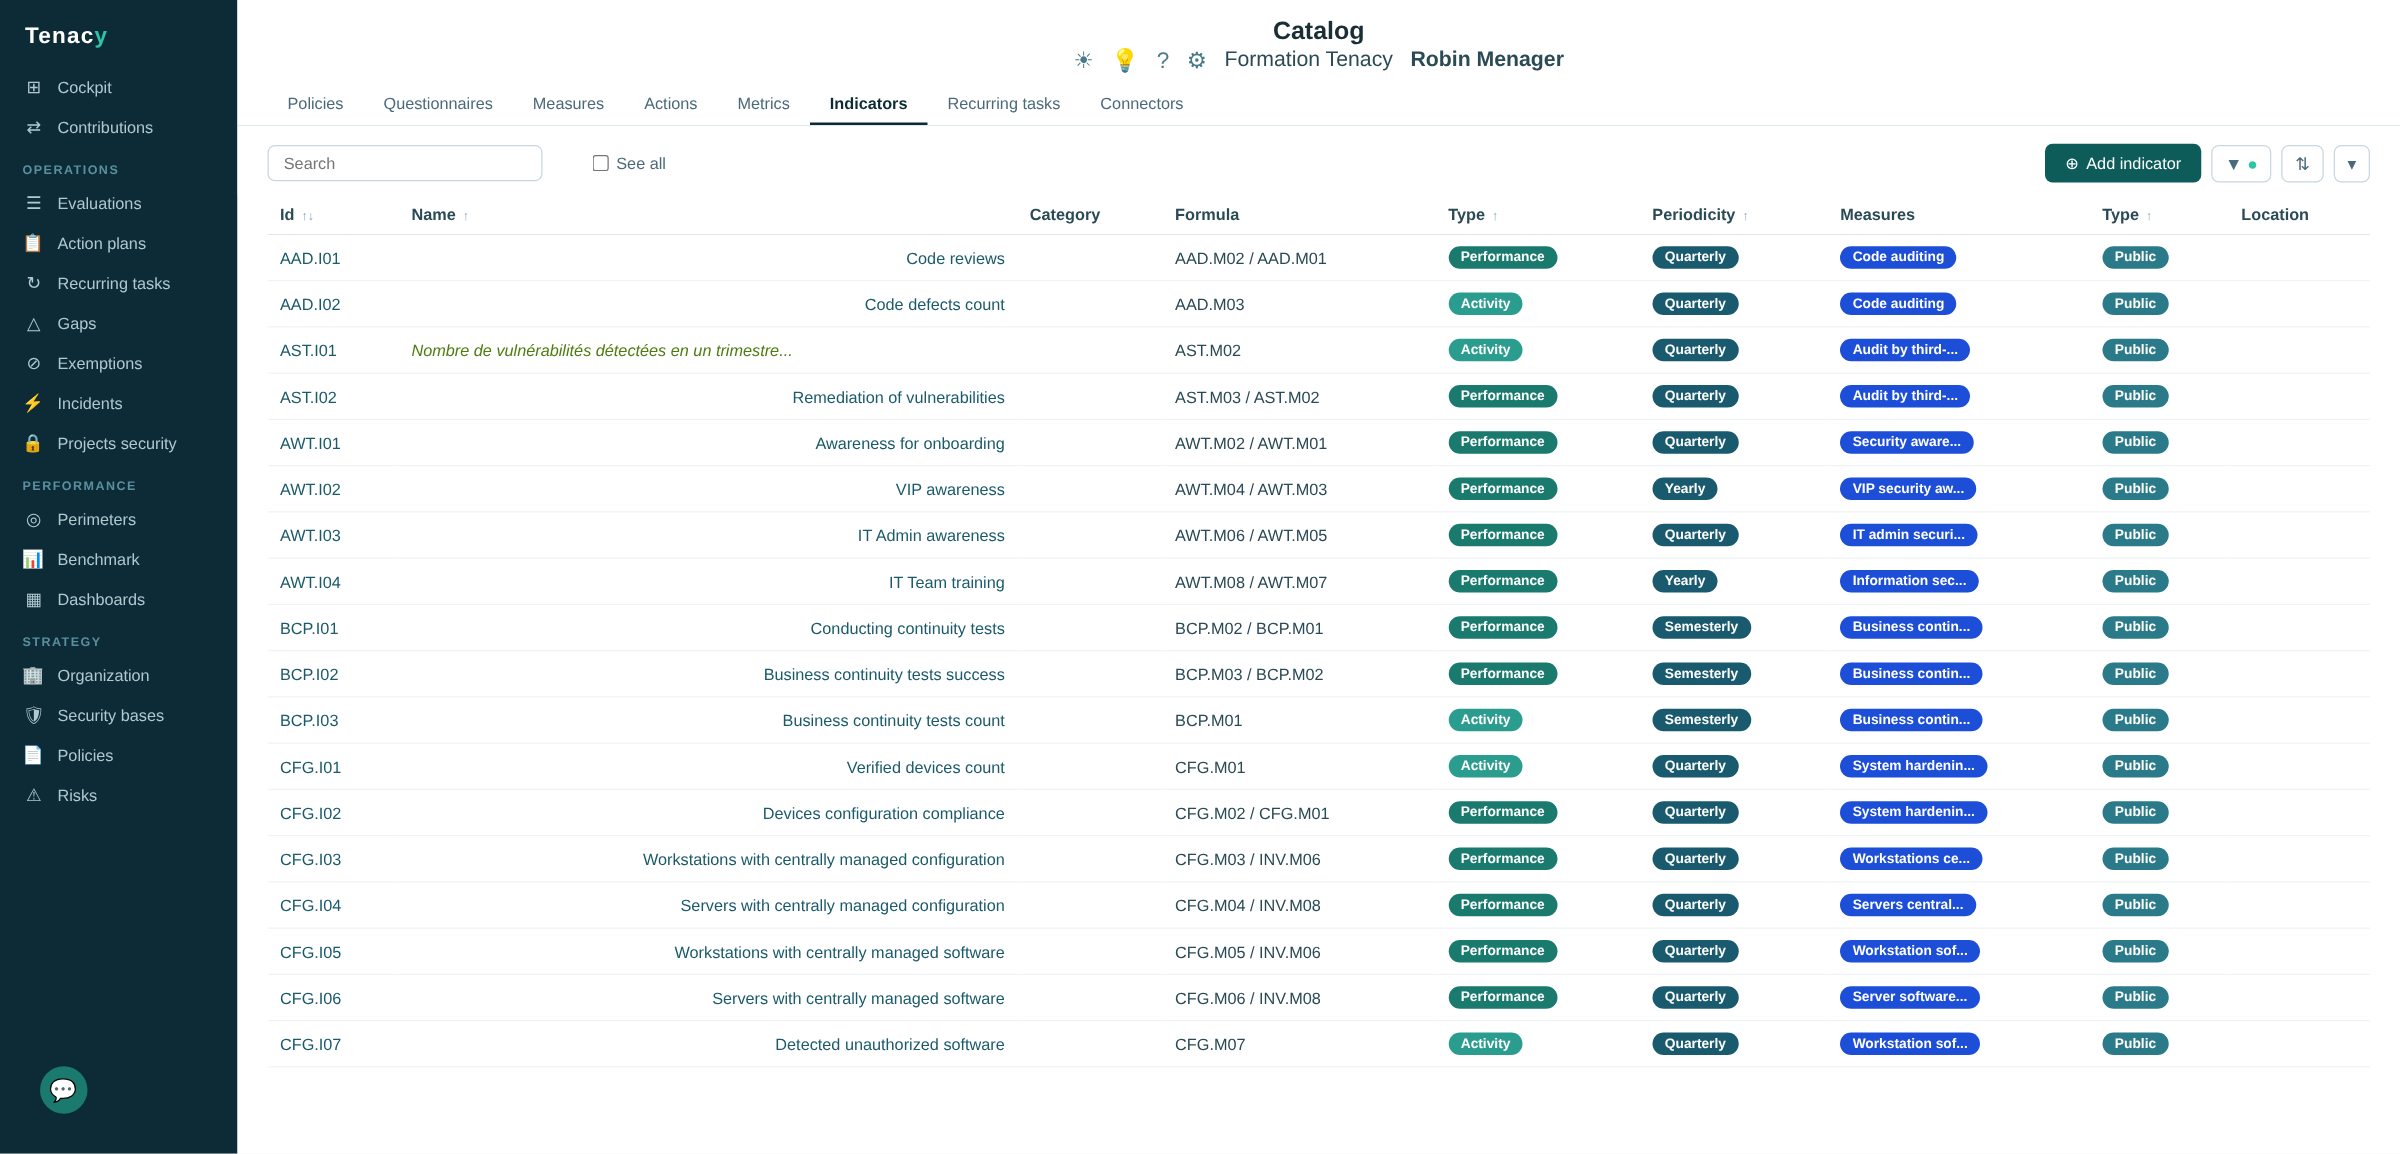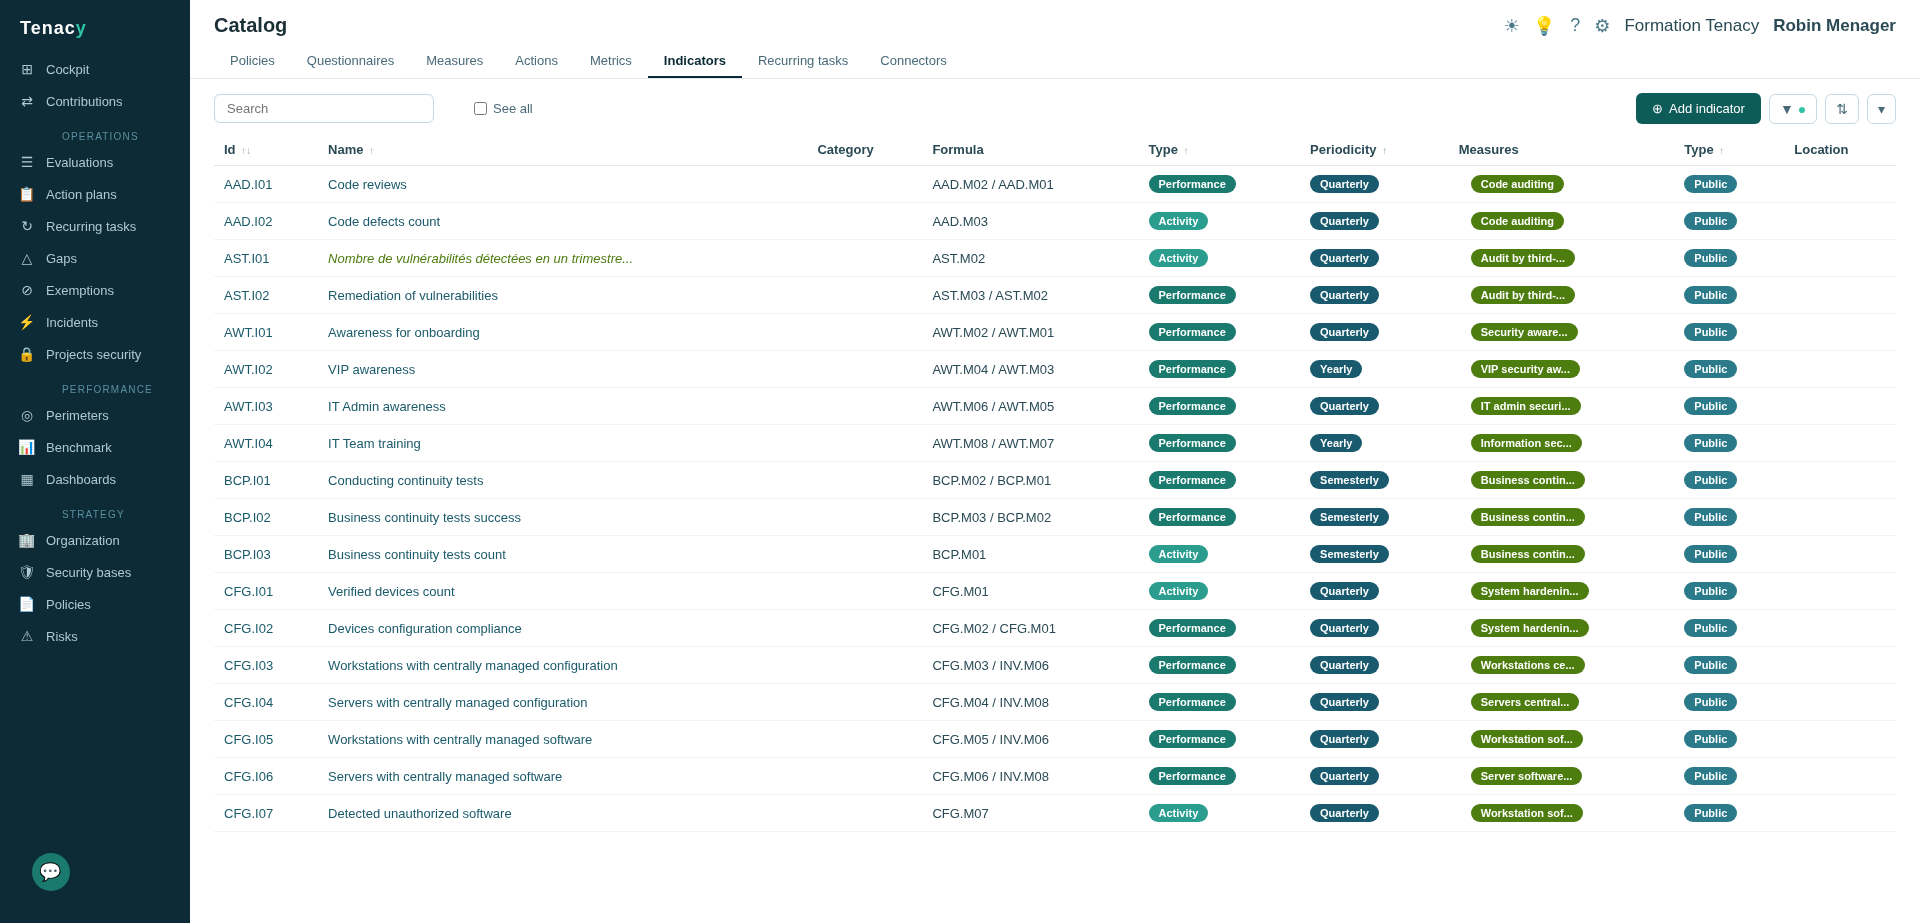--- a/index.html
+++ b/index.html
@@ -30,25 +30,24 @@
       cursor: pointer;
       color: #b0c8d0;
       font-size: 13px;
       border-radius: 0;
       transition: background 0.15s;
     }
     .sidebar-nav-item .icon { font-size: 14px; width: 18px; text-align: center; }
     .sidebar-section-label {
       padding: 14px 18px 4px;
       font-size: 10px;
-      font-weight: 400;
+      font-weight: 700;
       color: #5a8fa0;
       letter-spacing: 1.2px;
       text-transform: uppercase;
-      margin-left: 44px;
     }
     .sidebar-chat-btn {
       margin: auto 16px 16px;
       background: #1a7a6e;
       border-radius: 50%;
       width: 38px; height: 38px;
       display: flex; align-items: center; justify-content: center;
       cursor: pointer;
       font-size: 18px;
       color: #fff;
@@ -65,20 +64,21 @@
       flex-direction: column;
       overflow: hidden;
       background: #fff;
     }
 
     
     .topbar {
       display: flex; align-items: center; justify-content: space-between;
       padding: 14px 24px 0;
       background: #fff;
+      flex-direction: column;
     }
     .topbar-title {
       font-size: 20px;
       font-weight: 600;
       color: #1a2e35;
     }
     .topbar-right {
       display: flex; align-items: center; gap: 14px;
       color: #4a6670;
       font-size: 18px;
@@ -176,42 +176,41 @@
     tbody tr {
       border-bottom: 1px solid #f0f4f7;
       cursor: pointer;
     }
     tbody td {
       padding: 9px 10px;
       color: #2a4a55;
       vertical-align: middle;
     }
     .id-cell { color: #1a5a6a; font-weight: 500; }
-    .name-cell { color: #1a5a6a; }
+    .name-cell { color: #1a5a6a; text-align: right; }
     .name-italic { color: #4d7c0f; font-style: italic; }
     .badge {
       display: inline-block;
       padding: 3px 10px;
       border-radius: 12px;
       font-size: 11px;
       font-weight: 600;
       color: #fff;
     }
     .badge-performance { background: #1a7a6e; }
     .badge-activity { background: #2a9d8f; }
     .badge-period { background: #1a5a6e; }
     .measure-badge {
       display: inline-block;
       padding: 3px 10px;
       border-radius: 12px;
       font-size: 11px;
       font-weight: 600;
       color: #fff;
-      background: #4d7c0f;
-      margin-left: 12px;
+      background: #1d4ed8;
     }
     .location-badge {
       display: inline-block;
       padding: 3px 10px;
       border-radius: 12px;
       font-size: 11px;
       font-weight: 600;
       color: #fff;
       background: #2a7a8a;
     }

